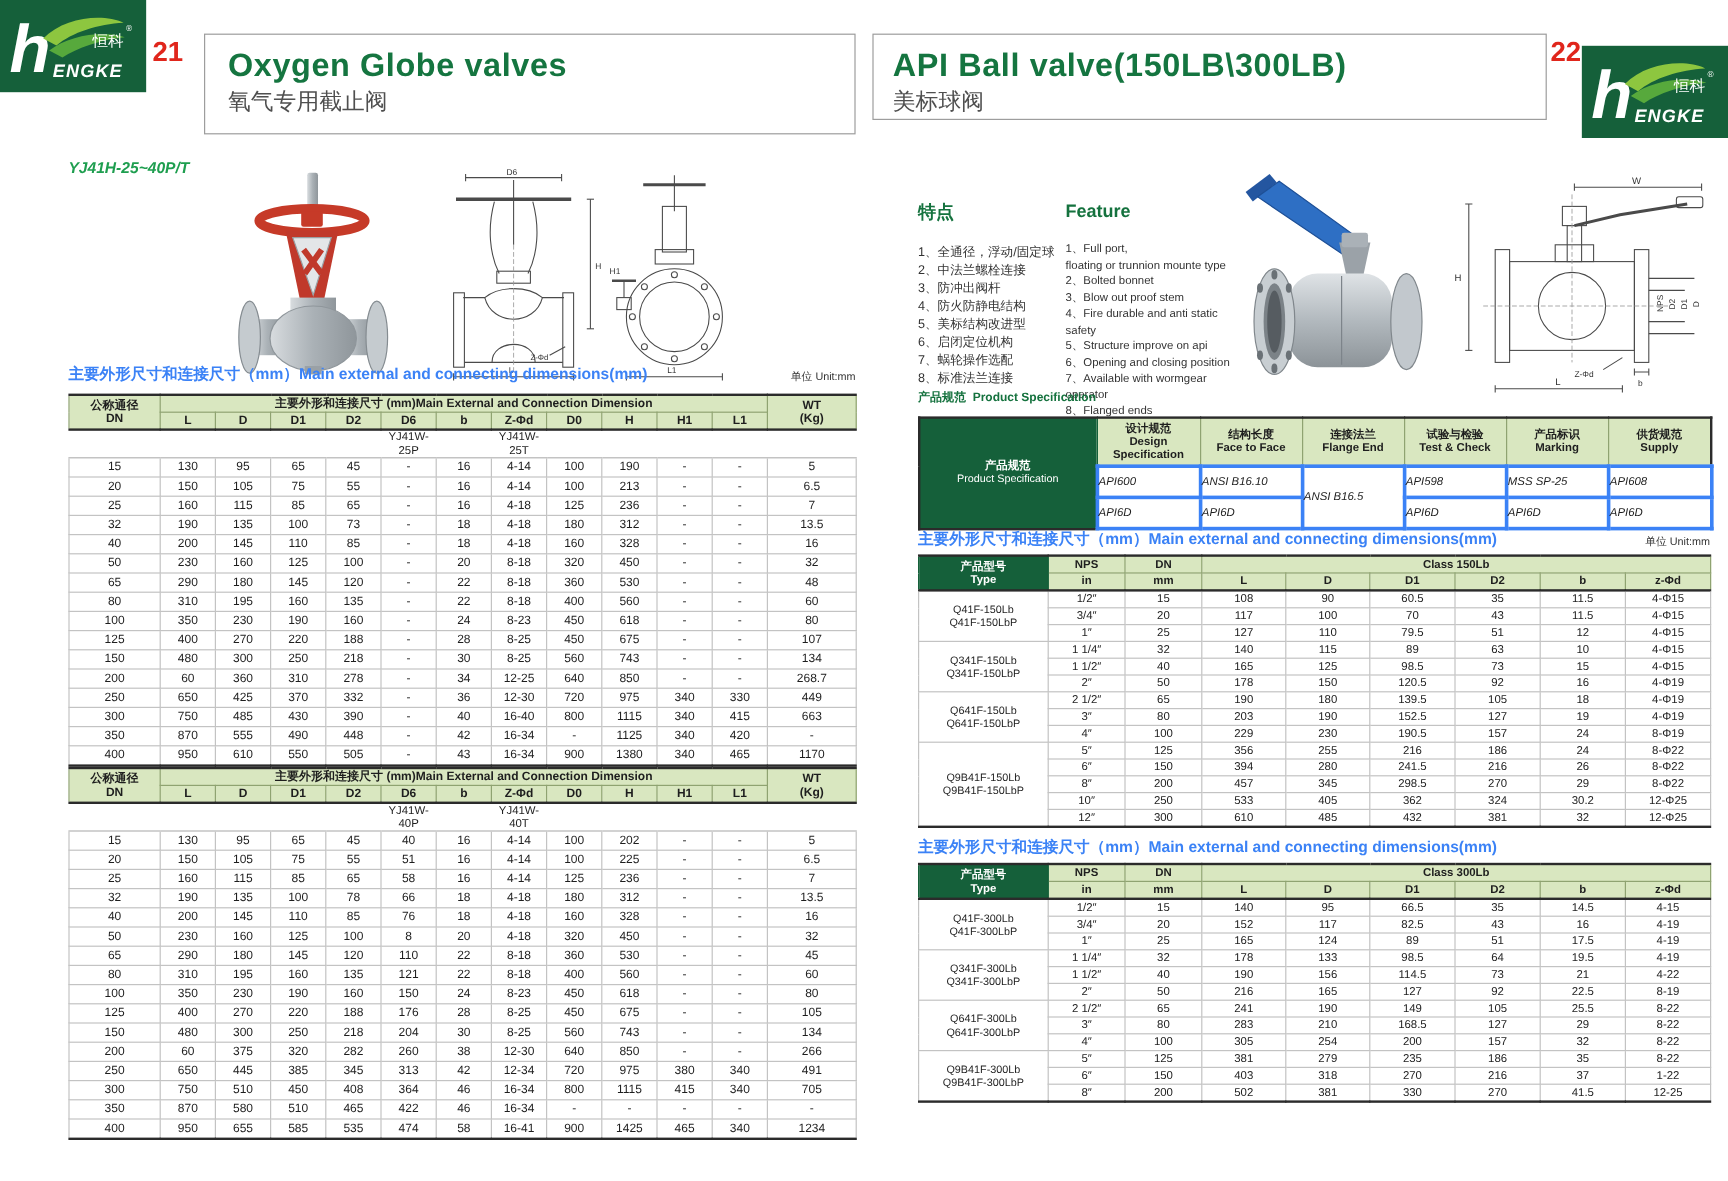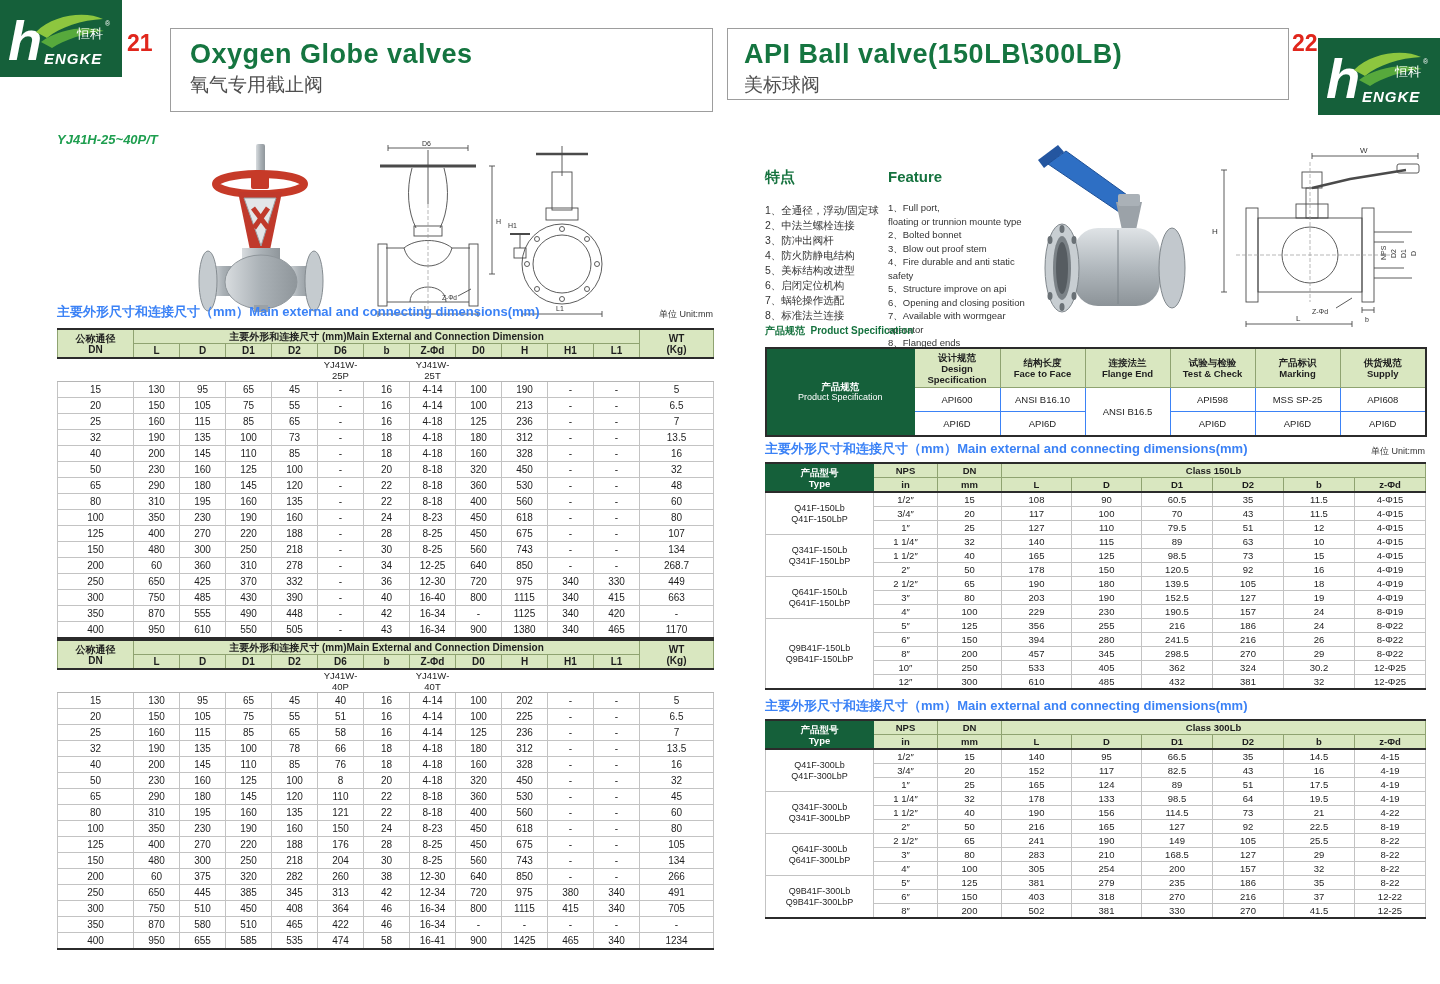--- a/index.html
+++ b/index.html
@@ -31,21 +31,21 @@
   
   .rtable{width:660px;font-size:9.5px;border-top:2px solid #2b2b2b;border-bottom:2px solid #2b2b2b;}
   .rtable thead{border-bottom:2px solid #2b2b2b;}
   .rtable th{background:#d9e7c0;border:1px solid #8fa371;font-weight:bold;padding:1px;font-size:9.5px;line-height:11px;}
   .rtable th.dark,.stable th.dark{background:#15603a;color:#fff;border:1px solid #15603a;}
   .rtable td{border:1px solid #c3c3c3;text-align:center;height:13px;padding:0;}
   .rtable td.type-cell{font-size:9px;line-height:11px;}
   
   .stable{width:660px;font-size:9.5px;border:2px solid #2b2b2b;}
   .stable th{background:#d9e7c0;border:1px solid #8fa371;font-weight:bold;padding:2px;font-size:9.5px;line-height:11px;height:34px;}
-  .stable td{border:1px solid #3b82f6;text-align:center;height:23px;padding:0;}
+  .stable td{border:3px solid #3b82f6;text-align:left;height:23px;padding:0;font-style:italic;}
   svg text{font-family:"Liberation Sans",sans-serif;}
 </style>
 </head>
 <body>
 
 <div class="page">
 
   <div class="abs" style="left:0;top:38;width:122px;height:77px;">
     <svg width="122" height="77" viewBox="0 0 122 77">
       <rect width="122" height="77" fill="#15603a"></rect>
@@ -1277,21 +1277,21 @@
             <td>8-22</td>
           </tr>
           <tr>
             <td>6″</td>
             <td>150</td>
             <td>403</td>
             <td>318</td>
             <td>270</td>
             <td>216</td>
             <td>37</td>
-            <td>12-22</td>
+            <td>1-22</td>
           </tr>
           <tr>
             <td>8″</td>
             <td>200</td>
             <td>502</td>
             <td>381</td>
             <td>330</td>
             <td>270</td>
             <td>41.5</td>
             <td>12-25</td>

